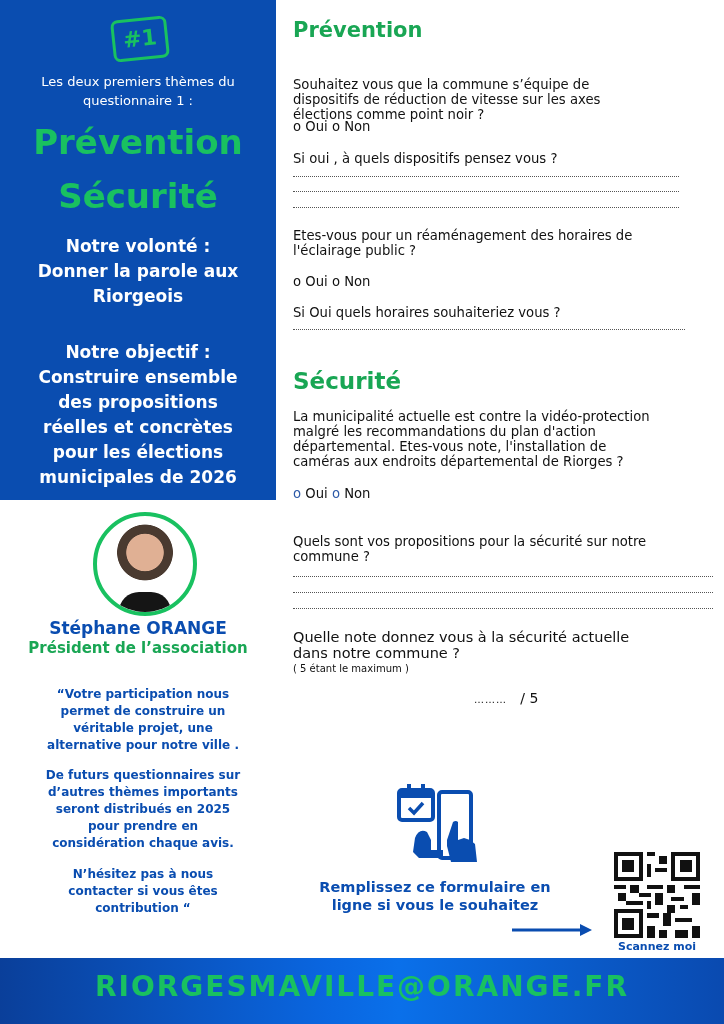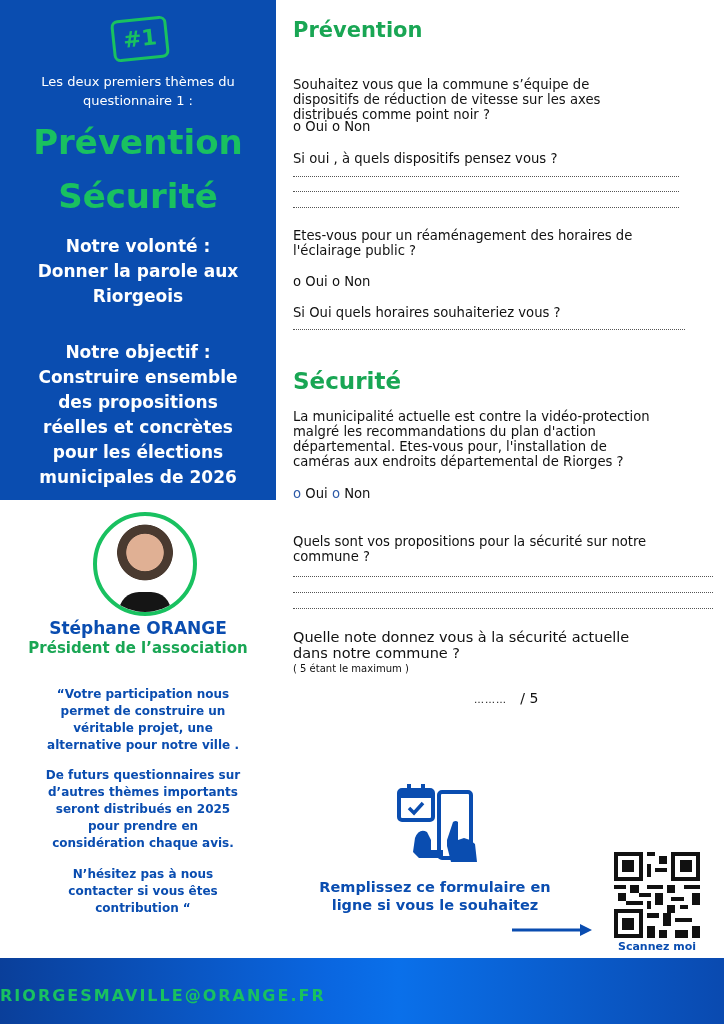--- a/index.html
+++ b/index.html
@@ -31,21 +31,21 @@
   .small { position:absolute; left:293px; font-size:10px; color:#111; }
   .score { position:absolute; left:474px; top:690px; font-size:14px; color:#111; }
   .score .dash { letter-spacing:1px; font-size:10px; }
   .cta { position:absolute; left:300px; width:270px; top:878px; text-align:center; color:#0a4db0; font-weight:bold; font-size:14.5px; line-height:18px; }
   .arrow { position:absolute; left:512px; top:924px; width:80px; height:12px; }
   .qr { position:absolute; left:614px; top:852px; width:86px; height:86px; }
   .scan { position:absolute; left:612px; top:940px; width:90px; text-align:center; color:#0a4db0; font-weight:bold; font-size:11px; }
   .form-icon { position:absolute; left:395px; top:780px; width:90px; height:90px; }
   .footer { position:absolute; left:0; top:958px; width:724px; height:66px;
             background:linear-gradient(90deg, #0a3f9a 0%, #0a66e0 45%, #0a70ea 55%, #0a4ab0 100%); }
-  .footer-email { position:absolute; left:0; width:724px; top:12px; text-align:left; color:#19c160; font-weight:bold; font-size:16px; letter-spacing:2px;margin-top:16px; }
+  .footer-email { position:absolute; left:0; width:724px; top:12px; text-align:center; color:#19c160; font-weight:bold; font-size:28px; letter-spacing:2px; }
 </style>
 </head>
 <body>
 
 <div class="left-panel"></div>
 <div class="badge">#1</div>
 <div class="intro">
   <div style="width:200px;margin:0 auto;">Les deux premiers thèmes du questionnaire 1 :</div>
 </div>
 <div class="big-theme" style="top:122px;">Prévention</div>
@@ -87,21 +87,21 @@
 <div class="quote" style="top:866px;">
   <div>N’hésitez pas à nous</div>
   <div>contacter si vous êtes</div>
   <div>contribution “</div>
 </div>
 
 <div class="section-title" style="top:18px;">Prévention</div>
 <div class="q" style="top:58px;margin-top:19px;">
   <div>Souhaitez vous que la commune s’équipe de</div>
   <div>dispositifs de réduction de vitesse sur les axes</div>
-  <div>distribués comme point noir ?</div>
+  <div>élections comme point noir ?</div>
 </div>
 <div class="opt" style="top:119px;">
   <span>o Oui</span>
   <span>o Non</span>
 </div>
 <div class="q" style="top:151px;"> Si oui , à quels dispositifs pensez vous ?</div>
 <div class="dots" style="top:175px; width:386px;"></div>
 <div class="dots" style="top:190px; width:386px;"></div>
 <div class="dots" style="top:206px; width:386px;"></div>
 
@@ -113,21 +113,21 @@
   <span>o Oui</span>
   <span>o Non</span>
 </div>
 <div class="q" style="top:305px;">Si Oui quels horaires souhaiteriez vous ?</div>
 <div class="dots" style="top:328px; width:392px;"></div>
 
 <div class="section-title" style="top:368px; font-size:23px;">Sécurité</div>
 <div class="q" style="top:409px;">
   <div>La municipalité actuelle est contre la vidéo-protection</div>
   <div>malgré les recommandations du plan d'action</div>
-  <div>départemental. Etes-vous pour, l'installation de</div>
+  <div>départemental. Etes-vous note, l'installation de</div>
   <div>caméras aux endroits départemental de Riorges ?</div>
 </div>
 <div class="opt blue" style="top:486px;">
   <span><span class="circ">o</span> <span>Oui</span></span>
   <span><span class="circ">o</span> <span>Non</span></span>
 </div>
 
 <div class="q" style="top:534px;">
   <div>Quels sont vos propositions pour la sécurité sur notre</div>
   <div>commune ?</div>

